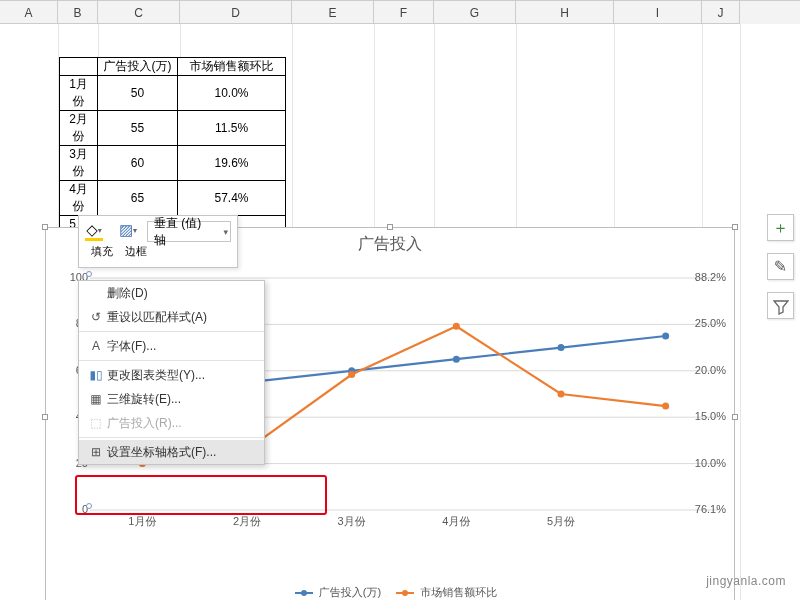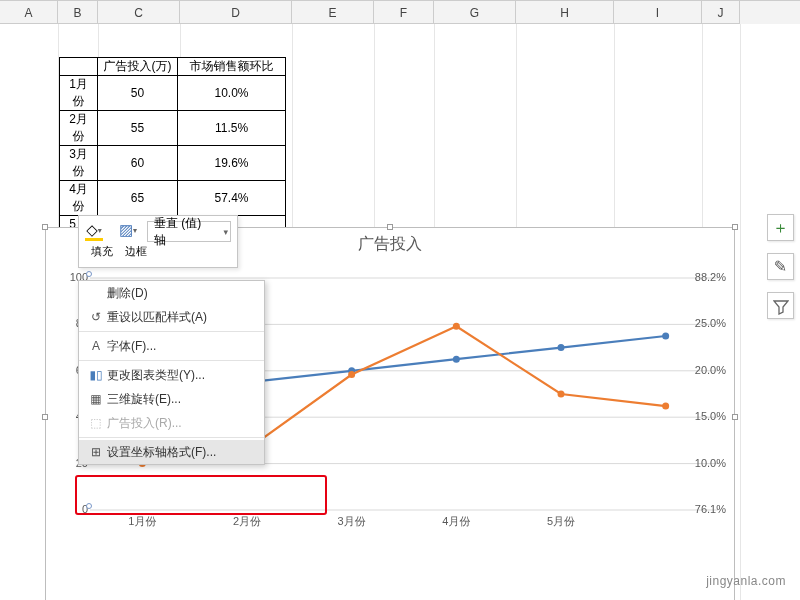--- a/index.html
+++ b/index.html
@@ -163,20 +163,26 @@
           <circle cx="157" cy="175.68" r="3.5" fill="#ed7d31"></circle>
           <circle cx="261.6666666666667" cy="100.51199999999997" r="3.5" fill="#ed7d31"></circle>
           <circle cx="366.3333333333333" cy="52.256" r="3.5" fill="#ed7d31"></circle>
           <circle cx="471" cy="120" r="3.5" fill="#ed7d31"></circle>
           <circle cx="575.6666666666666" cy="132.06400000000002" r="3.5" fill="#ed7d31"></circle>
         </svg>
     </div>
     <div id="ylbls"></div>
     <div id="yrlbls"></div>
     <div id="xlbls"></div>
+    <div class="legend">
+      <span class="dot" style="color:#4a7ebb"></span>
+      <span>广告投入(万)</span>
+      <span class="dot" style="color:#ed7d31"></span>
+      <span>市场销售额环比</span>
+    </div>
   <div class="axis-label" style="left: 18px; top: 275px; width: 24px; text-align: right;">0</div>
       <div class="axis-label" style="left: 18px; top: 228.6px; width: 24px; text-align: right;">20</div>
       <div class="axis-label" style="left: 18px; top: 182.2px; width: 24px; text-align: right;">40</div>
       <div class="axis-label" style="left: 18px; top: 135.8px; width: 24px; text-align: right;">60</div>
       <div class="axis-label" style="left: 18px; top: 89.4px; width: 24px; text-align: right;">80</div>
       <div class="axis-label" style="left: 18px; top: 43px; width: 24px; text-align: right;">100</div>
       <div class="axis-label" style="right: 8px; top: 275px;">76.1%</div>
       <div class="axis-label" style="right: 8px; top: 228.6px;">10.0%</div>
       <div class="axis-label" style="right: 8px; top: 182.2px;">15.0%</div>
       <div class="axis-label" style="right: 8px; top: 135.8px;">20.0%</div>

